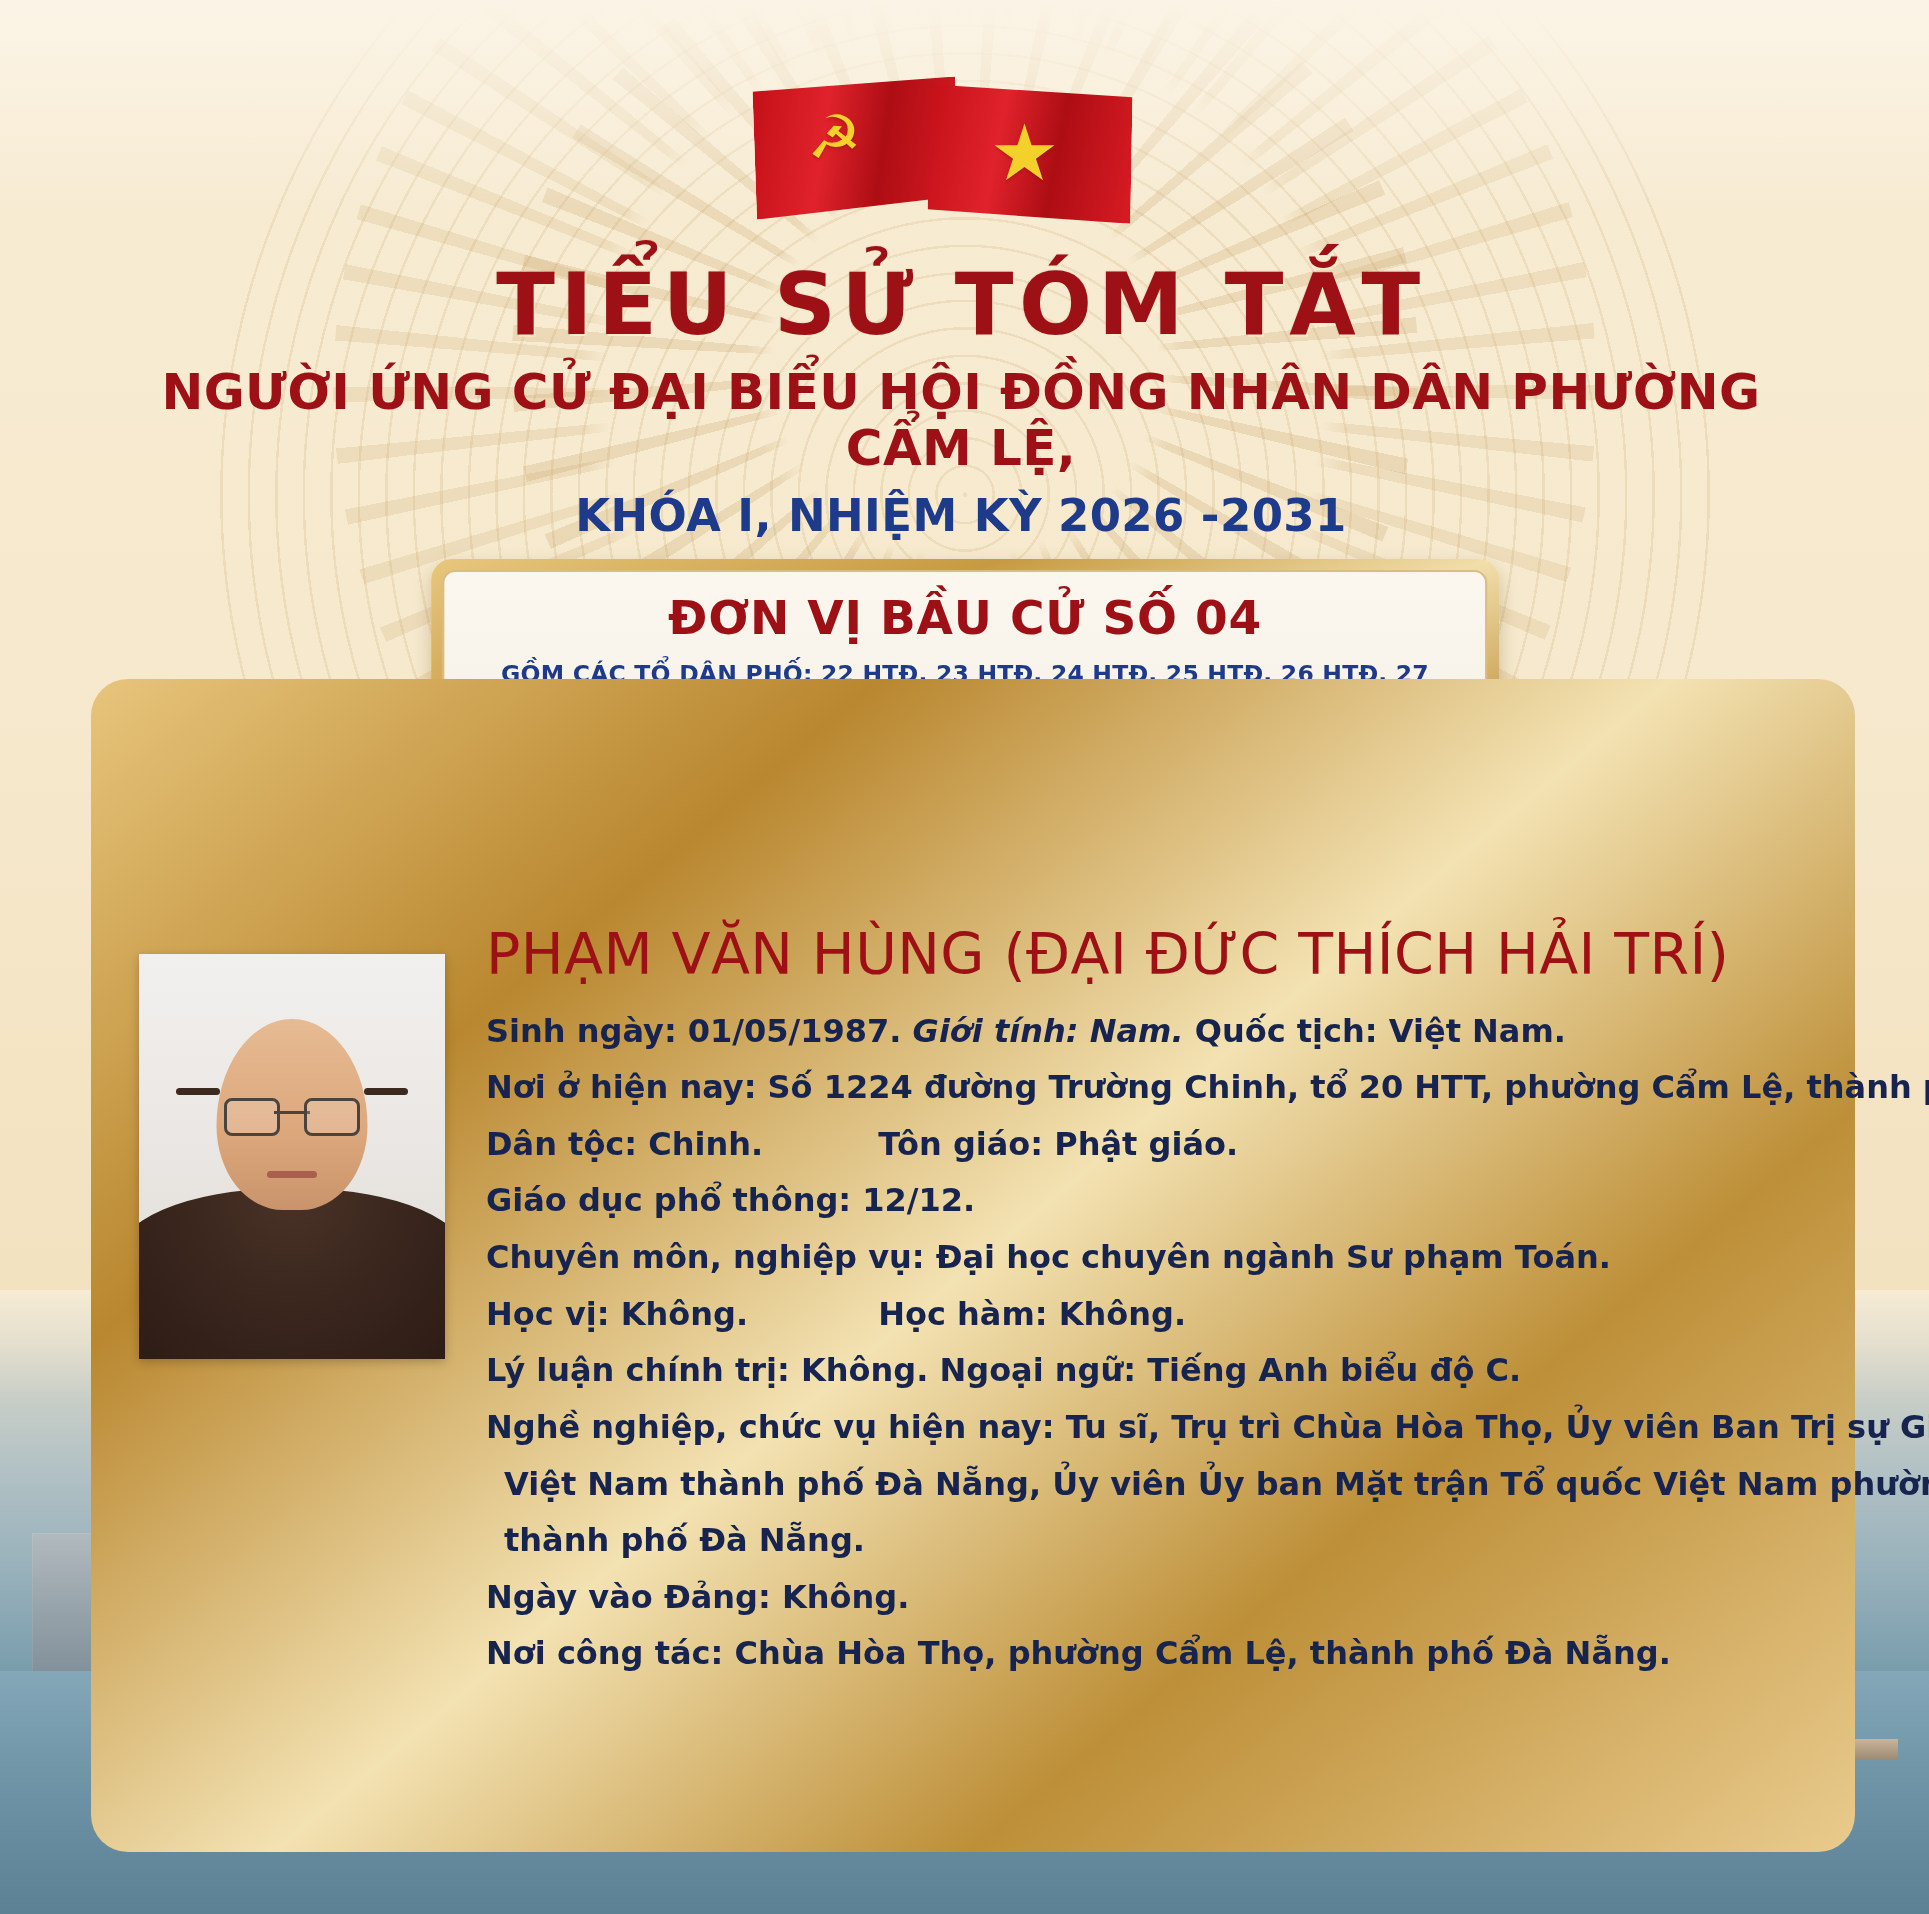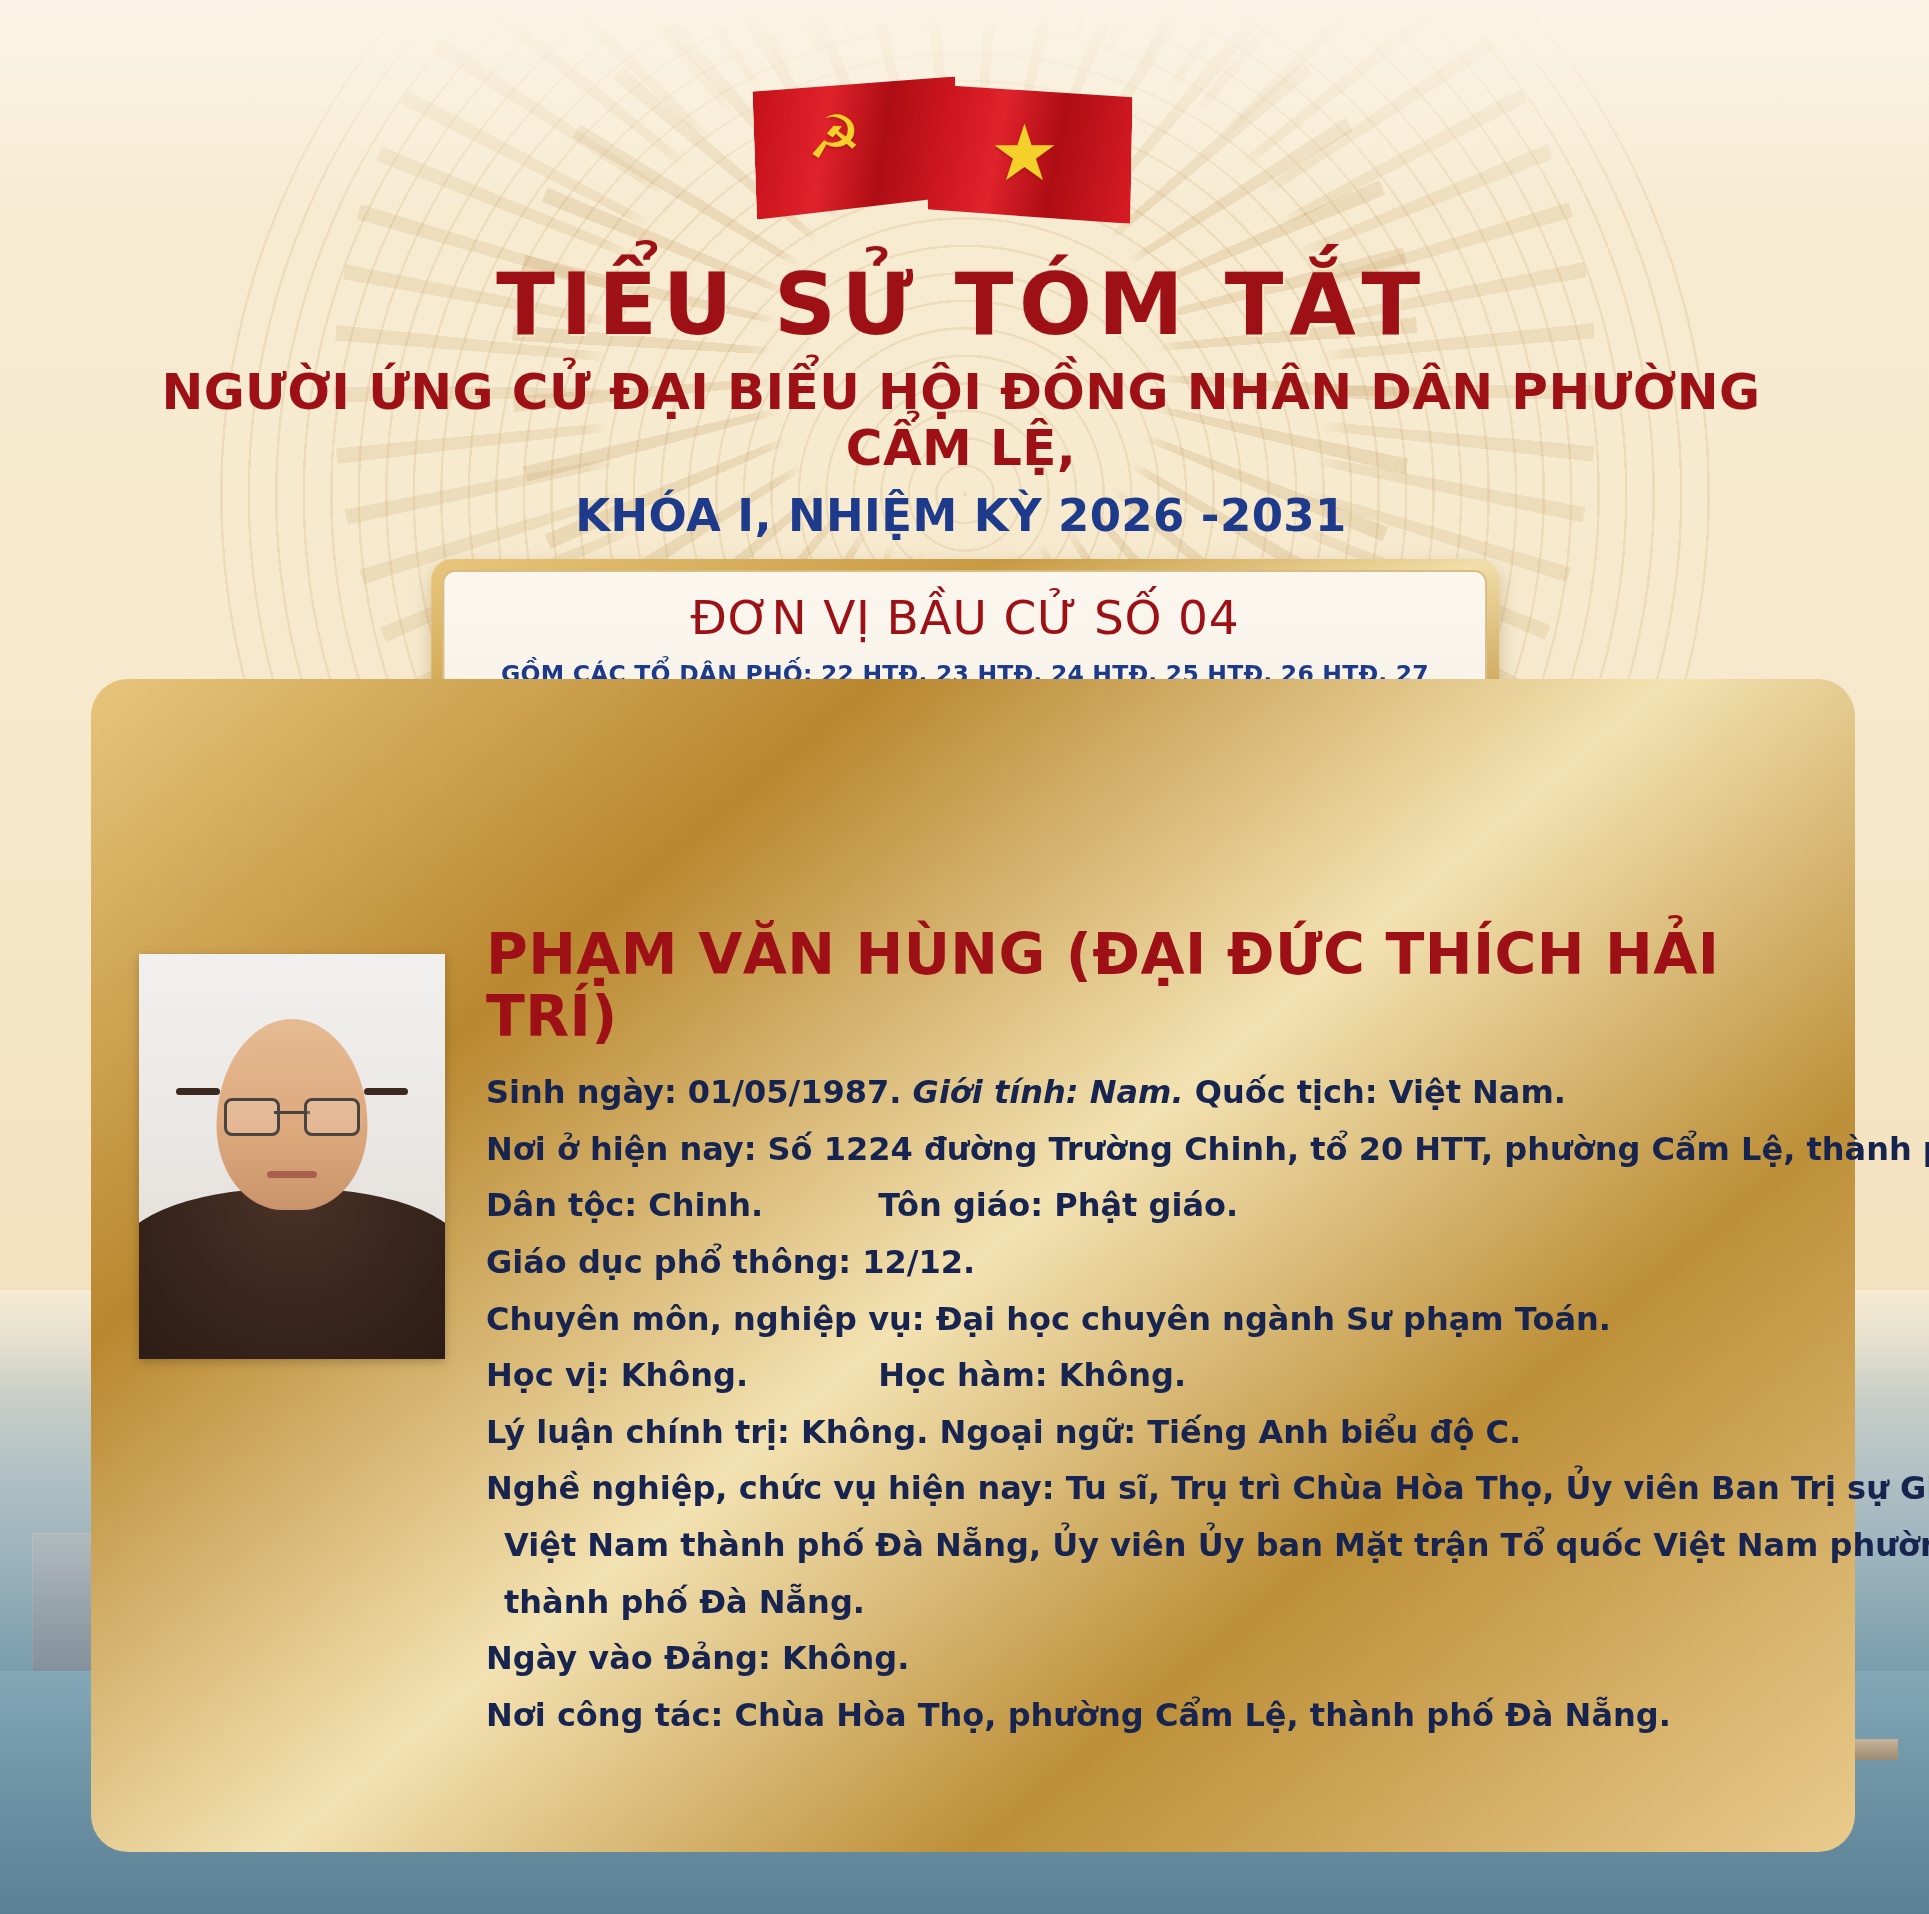--- a/index.html
+++ b/index.html
@@ -202,21 +202,21 @@
     box-shadow: 0 8px 18px rgba(120,85,25,.28);
   }
   .plaque-inner {
     border-radius: 13px;
     background: linear-gradient(180deg, #fbf7ef 0%, #f3ede0 100%);
     border: 2.4px solid #d9bd85;
     padding: 18px 24px 21px 24px;
     text-align: center;
   }
   .plaque-title {
-    font-weight: 400;
+    font-weight: 700;
     font-size: 47px;
     color: #9d1016;
     letter-spacing: 0.8px;
     margin-bottom: 11.3px;
   }
   .plaque-line {
     font-weight: 700;
     font-size: 23.5px;
     color: #1e3a8a;
     line-height: 1.5;
@@ -301,21 +301,21 @@
 
   
   .bio {
     position: absolute;
     left: 486px;
     top: 924px;
     width: 1361px;
     color: #14224f;
   }
   .cand-name {
-    font-weight: 700;
+    font-weight: 400;
     font-size: 57px;
     color: #9d1016;
     letter-spacing: 0.4px;
     margin: 0 0 21px 0;
     line-height: 1.08;
   }
   .bio-row {
     font-size: 32px;
     line-height: 1.52;
     margin: 0 0 8px 0;

